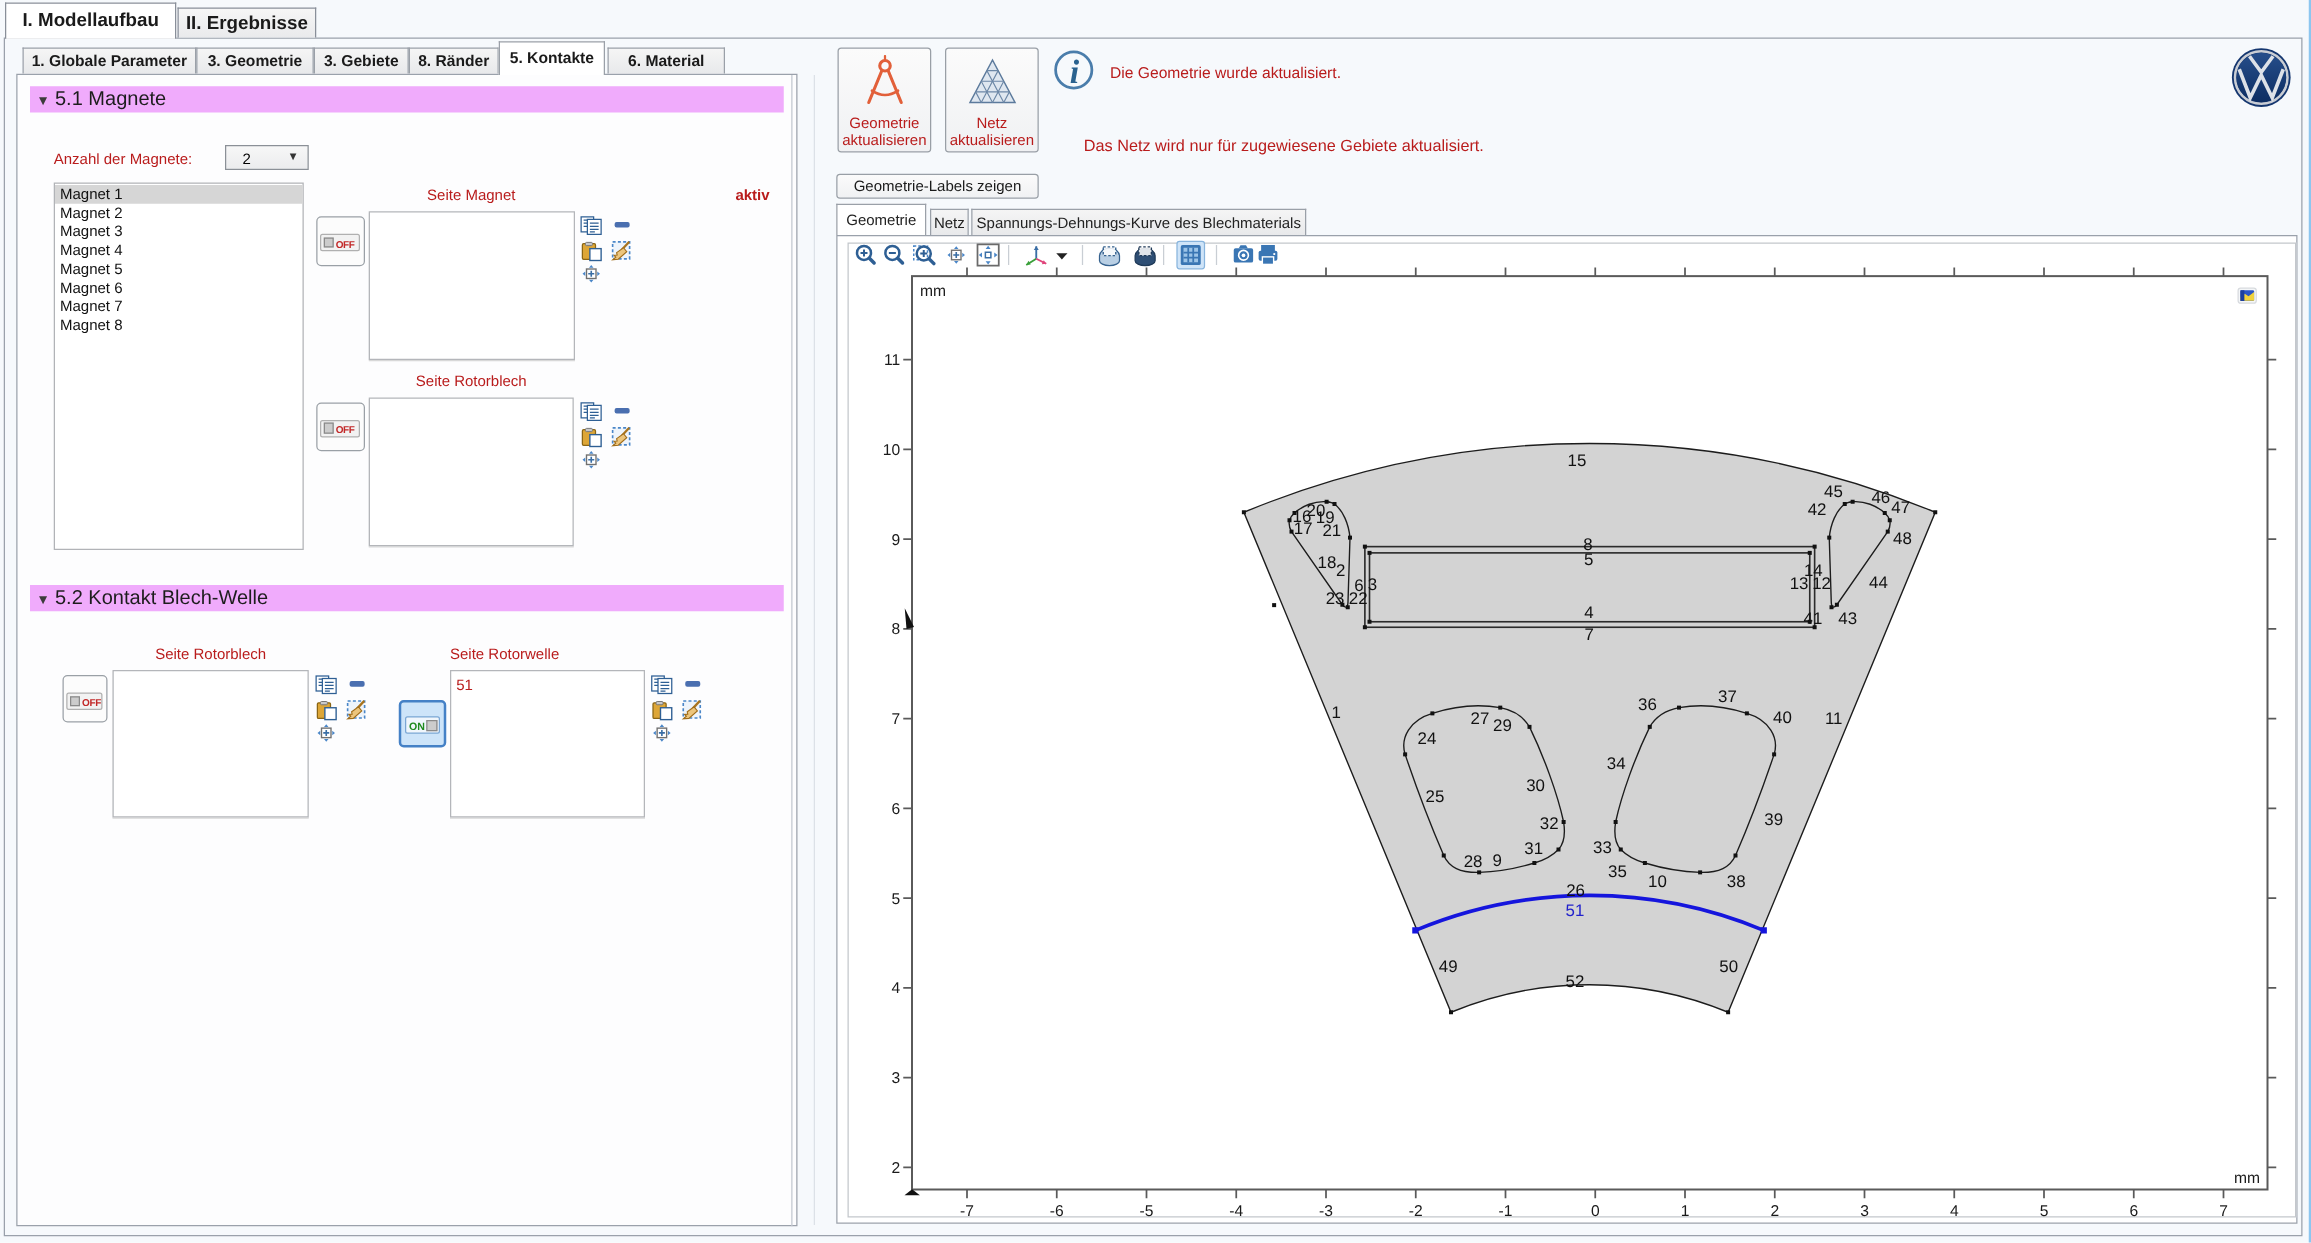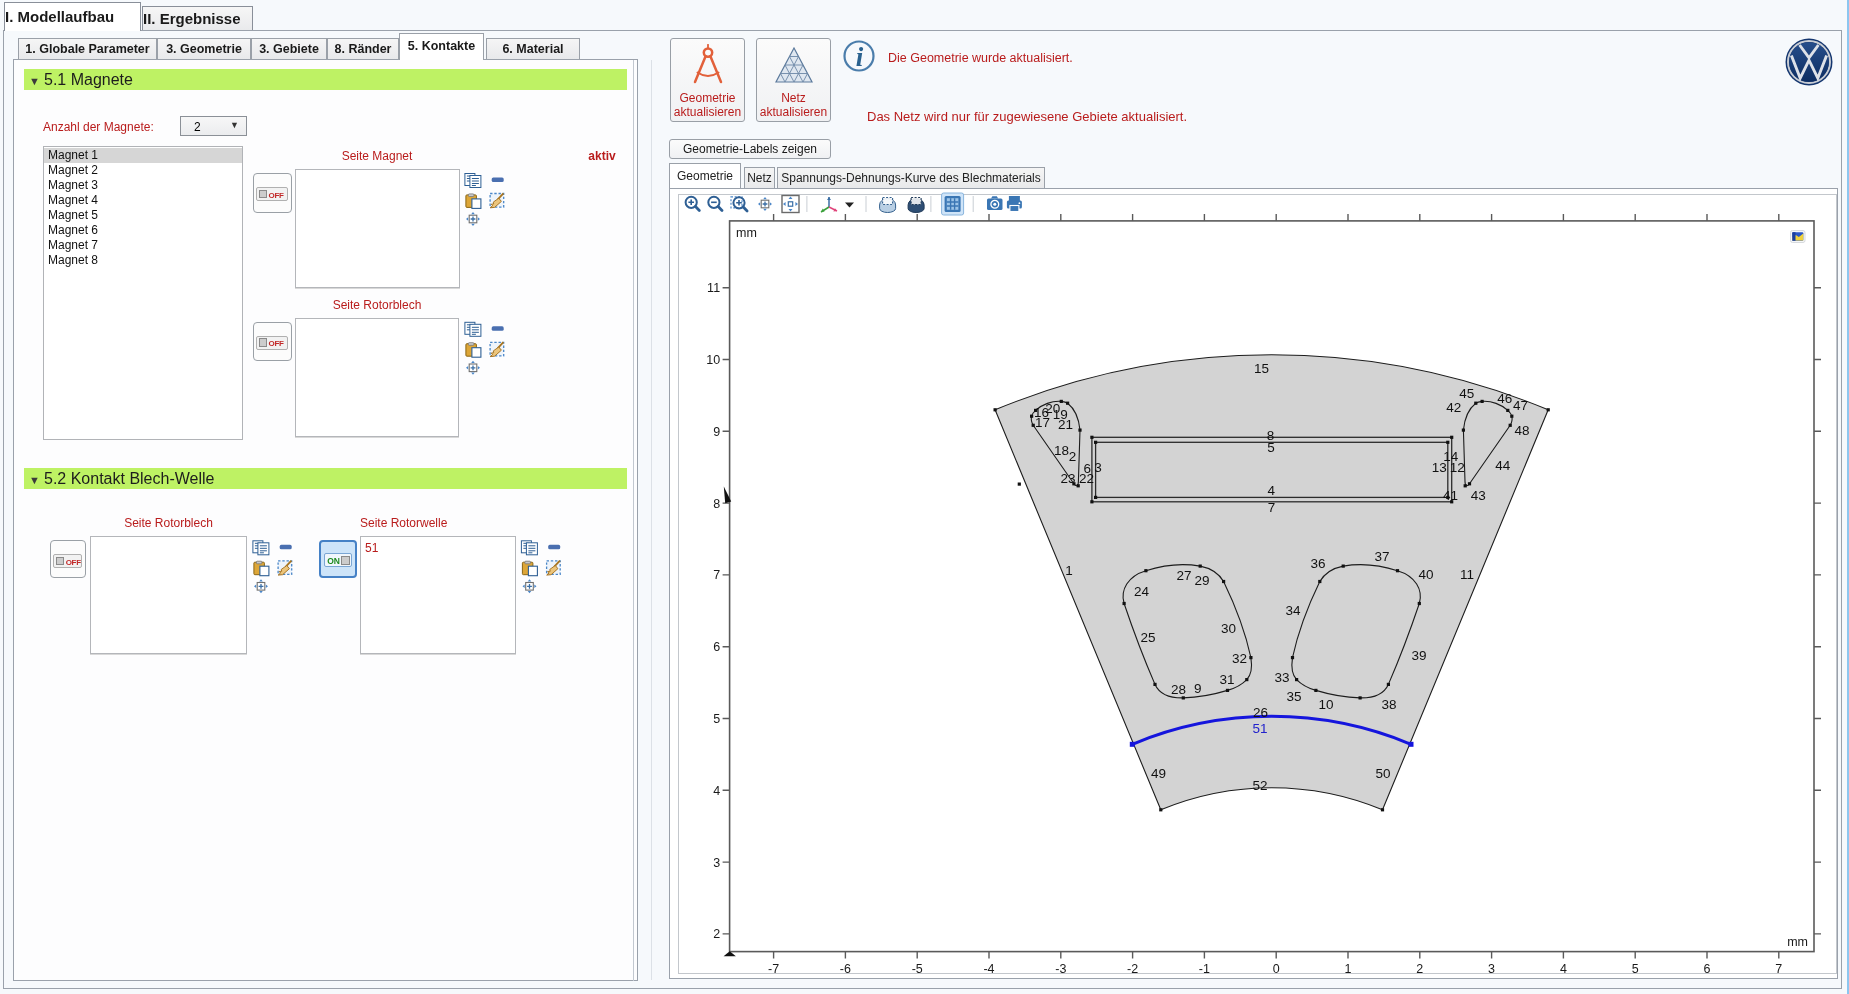--- a/index.html
+++ b/index.html
@@ -1,23 +1,23 @@
 <!DOCTYPE html>
 <html><head><meta charset="utf-8"><style>
 *{margin:0;padding:0;box-sizing:border-box}
 html,body{width:1849px;height:994px;background:#f6f9fc;font-family:"Liberation Sans",sans-serif;overflow:hidden}
 .abs{position:absolute}
-.tab1{position:absolute;border:1px solid #898f99;border-bottom:none;background:linear-gradient(#f6f6f6,#e9eaec);color:#1a1a1a;font-weight:bold;font-size:15px;}
+.tab1{position:absolute;border:1px solid #898f99;border-bottom:none;background:linear-gradient(#f6f6f6,#e9eaec);color:#1a1a1a;font-weight:bold;font-size:15px;text-align:center}
 .tab1.sel{background:#fff}
 .tab2{position:absolute;border:1px solid #9aa0a8;border-bottom:none;background:linear-gradient(#f5f5f5,#e8e9eb);color:#1a1a1a;font-weight:bold;font-size:12.5px;text-align:center;white-space:nowrap}
 .tab2.sel{background:#fff}
 .tab3{position:absolute;border:1px solid #9aa0a8;border-bottom:none;background:linear-gradient(#f5f5f5,#e8e9eb);color:#222;font-size:12px;text-align:center;white-space:nowrap;overflow:hidden}
 .tab3.sel{background:#fff}
 .panel{position:absolute;background:#fdfdfe;border:1px solid #9aa1ab}
-.secbar{position:absolute;background:#bef264;color:#1d1d1d;font-size:16px}
+.secbar{position:absolute;background:#f0abfc;color:#1d1d1d;font-size:16px}
 .lbl{position:absolute;font-size:12px;color:#b91c1c;white-space:nowrap}
 .box{position:absolute;background:#fff;border:1px solid #b4b6ba;box-shadow:0 1px 0 #d8d8d8}
 .offbtn{position:absolute;background:#fcfcfc;border:1px solid #9aa0a6;border-radius:4px}
 .btn{position:absolute;border:1px solid #999fa6;border-radius:3px;background:linear-gradient(#fbfbfb,#f0f1f3);font-size:12px;color:#1a1a1a;text-align:center}
 </style></head>
 <body>
 
 <div class="abs" style="left:3px;top:30px;width:1839px;height:959px;border:1px solid #9aa1ab;background:#f6f9fc"></div>
 <div class="abs" style="left:1847px;top:0;width:2px;height:994px;background:#8cc6f0"></div>
 
@@ -74,21 +74,21 @@
 <div class="secbar" style="left:24px;top:467.5px;width:603px;height:21.5px;line-height:21px"><span style="display:inline-block;margin-left:5px;width:15px;color:#3b3b3b;font-size:11px">▼</span>5.2 Kontakt Blech-Welle</div>
 <div class="lbl" style="left:90px;top:516px;width:157px;text-align:center">Seite Rotorblech</div>
 <div class="lbl" style="left:360px;top:516px;width:156px;">Seite Rotorwelle</div>
 <div class="offbtn" id="off3" style="left:49.7px;top:540px;width:36px;height:38px">
     <div style="position:absolute;left:2.5px;top:13px;right:2.5px;height:14px;border:1px solid #b0b0b0;border-radius:2px;background:#f2f2f2">
 <span style="position:absolute;left:1.5px;top:1.5px;width:8.5px;height:8.5px;background:#ccc;border:1px solid #8a8a8a"></span>
 <span style="position:absolute;left:11.5px;top:2.5px;font-size:8px;font-weight:bold;color:#c22828;letter-spacing:-0.3px">OFF</span>
 </div>
   </div>
 <div class="box" style="left:90px;top:536.4px;width:157px;height:118px"></div>
-<div class="abs" id="onbtn" style="left:319.2px;top:540px;width:38px;height:38px;background:#cde4f9;border:2px solid #4581c6;border-radius:4px">
+<div class="abs" id="onbtn" style="left:319.2px;top:560px;width:38px;height:38px;background:#cde4f9;border:2px solid #4581c6;border-radius:4px">
     <div style="position:absolute;left:2.5px;top:11px;right:3px;height:14px;border:1px solid #7aa6d4;border-radius:2px;background:#f0f6fc">
 <span style="position:absolute;left:2.5px;top:2px;font-size:8.5px;font-weight:bold;color:#1e8a1e">ON</span>
 <span style="position:absolute;right:1.5px;top:1.5px;width:9px;height:9px;background:#ccc;border:1px solid #8a8a8a"></span>
 </div>
   </div>
 <div class="box" style="left:359.7px;top:536.4px;width:156px;height:118px"></div>
 <div class="lbl" style="left:365px;top:541px">51</div>
 
 <div class="btn" style="left:670px;top:38px;width:75px;height:84px"></div>
 <div class="btn" style="left:756px;top:38px;width:75px;height:84px"></div>

